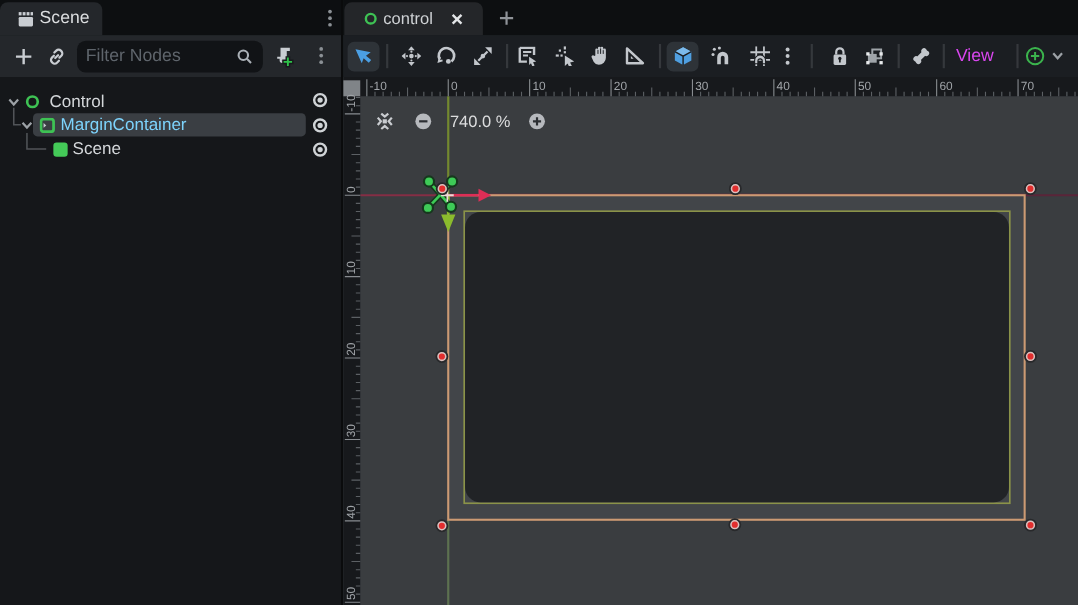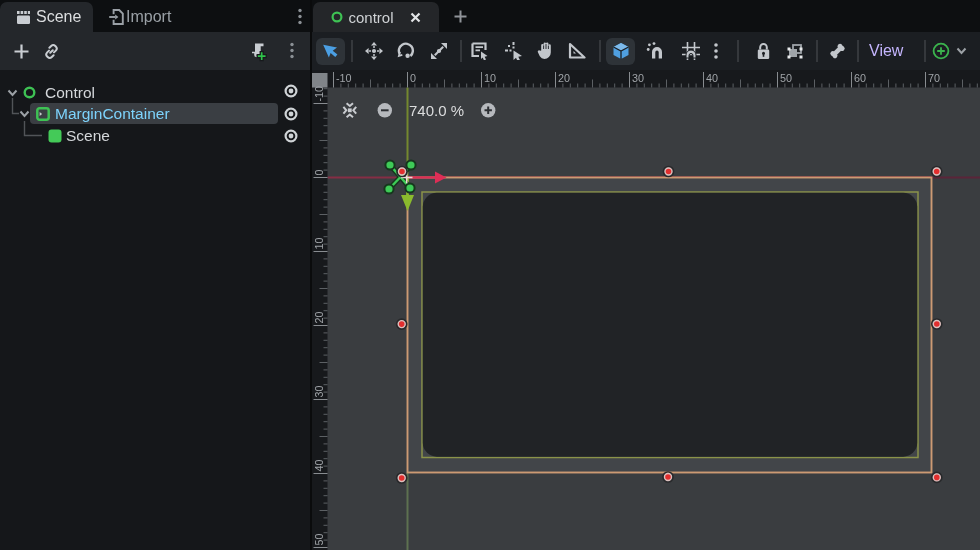--- a/index.html
+++ b/index.html
@@ -37,46 +37,44 @@
     <div class="dtab active" style="left:0;width:93px;">
       <svg width="15" height="15" style="margin-left:16px" viewBox="0 0 15 15">
         <rect x="1" y="5.5" width="13" height="8.5" rx="1.2" fill="#c9cdd2"></rect>
         <rect x="1" y="1" width="2.6" height="3" fill="#c9cdd2"></rect>
         <rect x="4.6" y="1" width="2.6" height="3" fill="#c9cdd2"></rect>
         <rect x="8.2" y="1" width="2.6" height="3" fill="#c9cdd2"></rect>
         <rect x="11.8" y="1" width="2.2" height="3" fill="#c9cdd2"></rect>
       </svg>
       <span style="margin-left:5px">Scene</span>
     </div>
-    <div class="dtab inactive" style="left:93px;width:100px;">
-      <svg width="16" height="16" style="margin-left:16px" viewBox="0 0 16 16">
-        <path d="M4.6 1 H10.2 L13.8 4.6 V15 H4.6 Z" fill="none" stroke="#9aa0a6" stroke-width="1.9"></path>
-        <path d="M0.2 8 H8" stroke="#0d0f11" stroke-width="5.6"></path>
-        <path d="M0.2 8 H6.4" stroke="#9aa0a6" stroke-width="1.9"></path>
-        <path d="M6.2 5.4 L9.4 8 L6.2 10.6 Z" fill="#9aa0a6"></path>
-      </svg>
-      <span style="margin-left:1px">Import</span>
-    </div>
     <svg class="abs" style="left:296px;top:8px" width="8" height="17" viewBox="0 0 8 17">
       <circle cx="4" cy="2.5" r="1.7" fill="#8b9095"></circle>
         <circle cx="4" cy="8.5" r="1.7" fill="#8b9095"></circle>
         <circle cx="4" cy="14.5" r="1.7" fill="#8b9095"></circle>
     </svg>
   </div>
   <div class="abs" id="filterrow">
     <svg class="abs" style="left:13px;top:11px" width="17" height="17" viewBox="0 0 17 17">
       <path d="M8.5 1.5 v14 M1.5 8.5 h14" stroke="#c9cdd2" stroke-width="2.2"></path>
     </svg>
     <svg class="abs" style="left:43px;top:11px" width="17" height="17" viewBox="0 0 17 17">
       <g stroke="#c9cdd2" stroke-width="2" fill="none" stroke-linecap="round">
         <path d="M7.2 9.8 L9.8 7.2"></path>
         <path d="M6.4 4.8 l1.8-1.8 a2.9 2.9 0 0 1 4.1 0 l0.5 0.5 a2.9 2.9 0 0 1 0 4.1 L11 9.4"></path>
         <path d="M10.6 12.2 l-1.8 1.8 a2.9 2.9 0 0 1 -4.1 0 l-0.5-0.5 a2.9 2.9 0 0 1 0-4.1 L6 7.6"></path>
       </g>
     </svg>
+    <div class="abs" id="filterbox">
+        <span>Filter Nodes</span>
+      <svg class="abs" style="right:9px;top:7px" width="15" height="15" viewBox="0 0 15 15">
+        <circle cx="6.2" cy="6.2" r="4.3" fill="none" stroke="#aab0b6" stroke-width="1.9"></circle>
+        <path d="M9.5 9.5 L13.2 13.2" stroke="#aab0b6" stroke-width="1.9"></path>
+      </svg>
+    </div>
     <svg class="abs" style="left:250px;top:10px" width="20" height="20" viewBox="0 0 20 20">
       <path d="M5 1.5 h8.5 v2.8 h-2.8 v9 h-5.7 z" fill="#c9cdd2"></path>
       <path d="M2 10.5 h3 v2.3 a1.6 1.6 0 0 0 3.2 0 V11.5" fill="none" stroke="#c9cdd2" stroke-width="1.6"></path>
       <path d="M10.2 9.7 h3 v3 h3 v3 h-3 v3 h-3 v-3 h-3 v-3 h3 z" fill="#2fc24a" stroke="#17191c" stroke-width="1.3"></path>
     </svg>
     <svg class="abs" style="left:288px;top:10px" width="8" height="17" viewBox="0 0 8 17">
       <circle cx="4" cy="2.5" r="1.7" fill="#8b9095"></circle>
         <circle cx="4" cy="8.5" r="1.7" fill="#8b9095"></circle>
         <circle cx="4" cy="14.5" r="1.7" fill="#8b9095"></circle>
     </svg>
@@ -254,21 +252,21 @@
       <svg class="abs" style="left:516px;top:10px" width="19" height="18" viewBox="0 0 19 18">
         <g transform="rotate(-45 9.5 9)" fill="#c3c7cc">
           <circle cx="4.4" cy="7.5" r="2.5"></circle>
             <circle cx="4.4" cy="10.5" r="2.5"></circle>
           <circle cx="14.6" cy="7.5" r="2.5"></circle>
             <circle cx="14.6" cy="10.5" r="2.5"></circle>
           <rect x="4.4" y="6.7" width="10.2" height="4.6"></rect>
         </g>
       </svg>
       <div class="tsep" style="left:545px;"></div>
-      <span class="abs" style="left:557px;top:10px;font-size:16px;color:#c4b5fd">View</span>
+      <span class="abs" style="left:557px;top:10px;font-size:16px;color:#d946ef">View</span>
       <div class="tsep" style="left:612px;"></div>
 
       <svg class="abs" style="left:620px;top:10px" width="18" height="18" viewBox="0 0 18 18">
         <circle cx="9" cy="9" r="7.4" fill="none" stroke="#3bb44d" stroke-width="1.8"></circle>
         <path d="M9 5.2 v7.6 M5.2 9 h7.6" stroke="#3bb44d" stroke-width="1.8"></path>
       </svg>
       <svg class="abs" style="left:644px;top:15px" width="11" height="8" viewBox="0 0 11 8">
         <path d="M1.5 1.5 L5.5 6 L9.5 1.5" stroke="#9ca1a6" stroke-width="2" fill="none"></path>
       </svg>
     </div>

